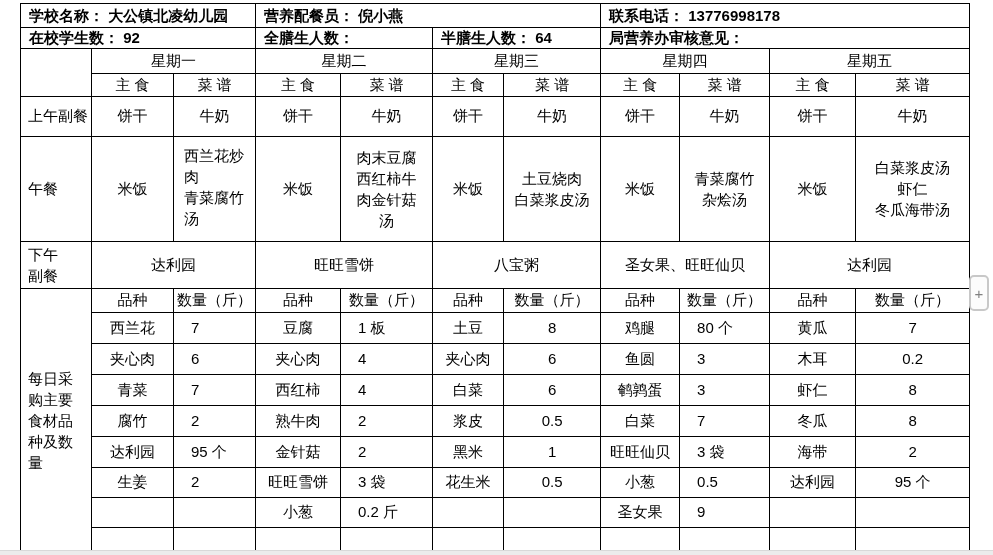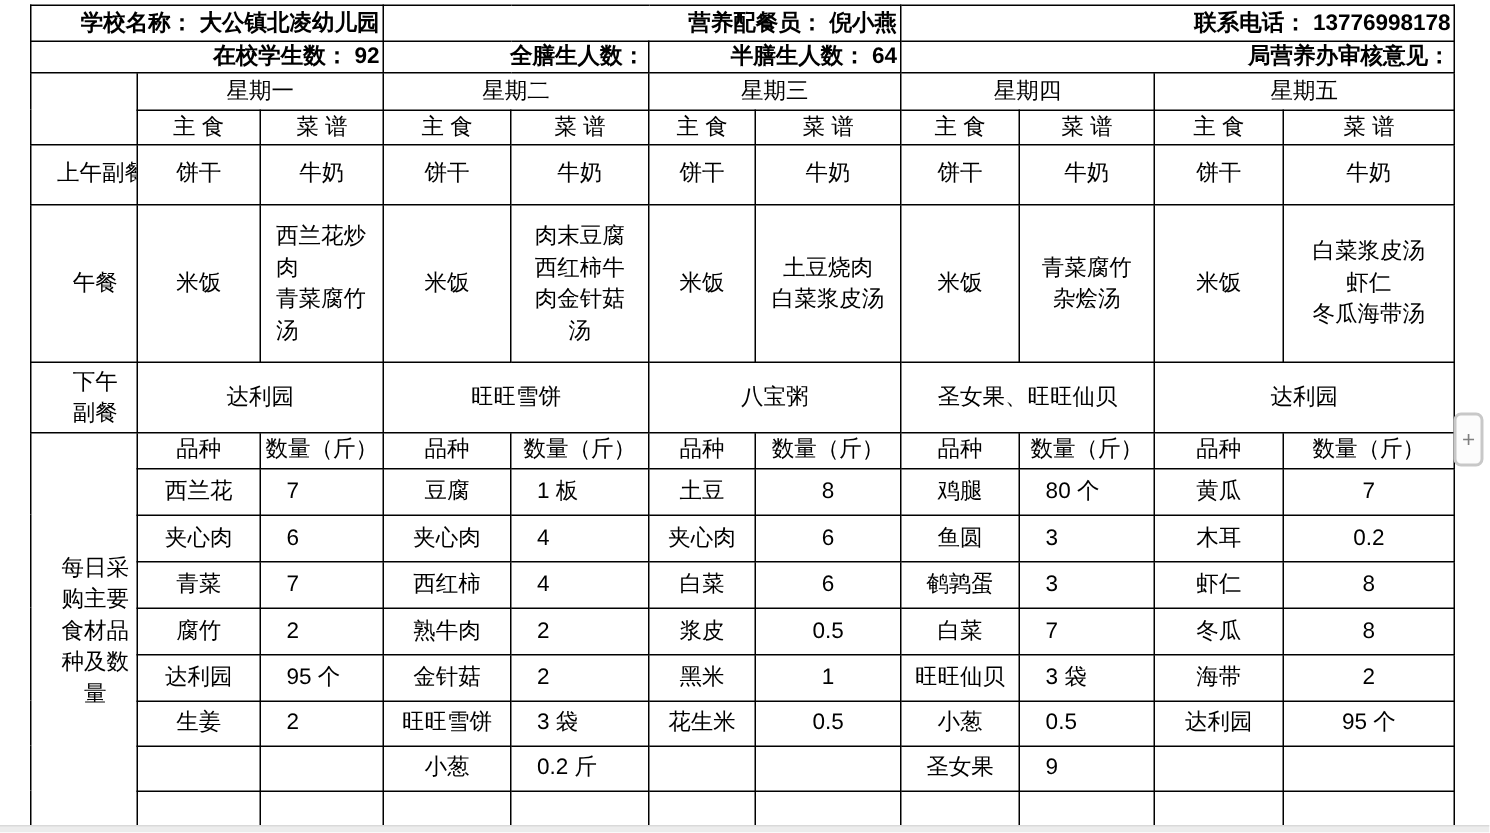--- a/index.html
+++ b/index.html
@@ -13,24 +13,24 @@
   table.grid {
     position: absolute; left: 20px; top: 3px;
     width: 949px; border-collapse: collapse; table-layout: fixed;
   }
   .grid td {
     border: 1px solid #000;
     font-size: 15px; text-align: center; vertical-align: middle;
     padding: 0 2px; overflow: hidden; line-height: 1.3;
     white-space: nowrap;
   }
-  .grid tr.hr td { font-weight: bold; text-align: right; padding-left: 23px; }
-  .grid td.lab { text-align: center; padding-left: 17px; }
+  .grid tr.hr td { font-weight: bold; text-align: left; padding-left: 8px; }
+  .grid td.lab { text-align: left; padding-left: 7px; }
   .grid td.pre { white-space: pre-line; line-height: 21px; }
-  .grid td.ml  { text-align: left; padding-left: 10px; white-space: pre-line; line-height: 21px; }
+  .grid td.ml  { text-align: left; padding-left: 10px; white-space: pre-line; line-height: 21px; font-family: Liberation Mono, monospace; }
   .grid td.ql  { text-align: left; padding-left: 17px; }
   .hscroll {
     position: absolute; left: 0; top: 550px; width: 993px; height: 5px;
     background: #ececec; border-top: 1px solid #d9d9d9;
   }
   .addbtn {
     position: absolute; left: 969px; top: 275px; width: 20px; height: 36px;
     background: #fcfcfc; border: 2px solid #c8c8c8; border-radius: 5px;
     color: #808080; font-size: 15px; line-height: 1;
     display: flex; align-items: center; justify-content: center;

